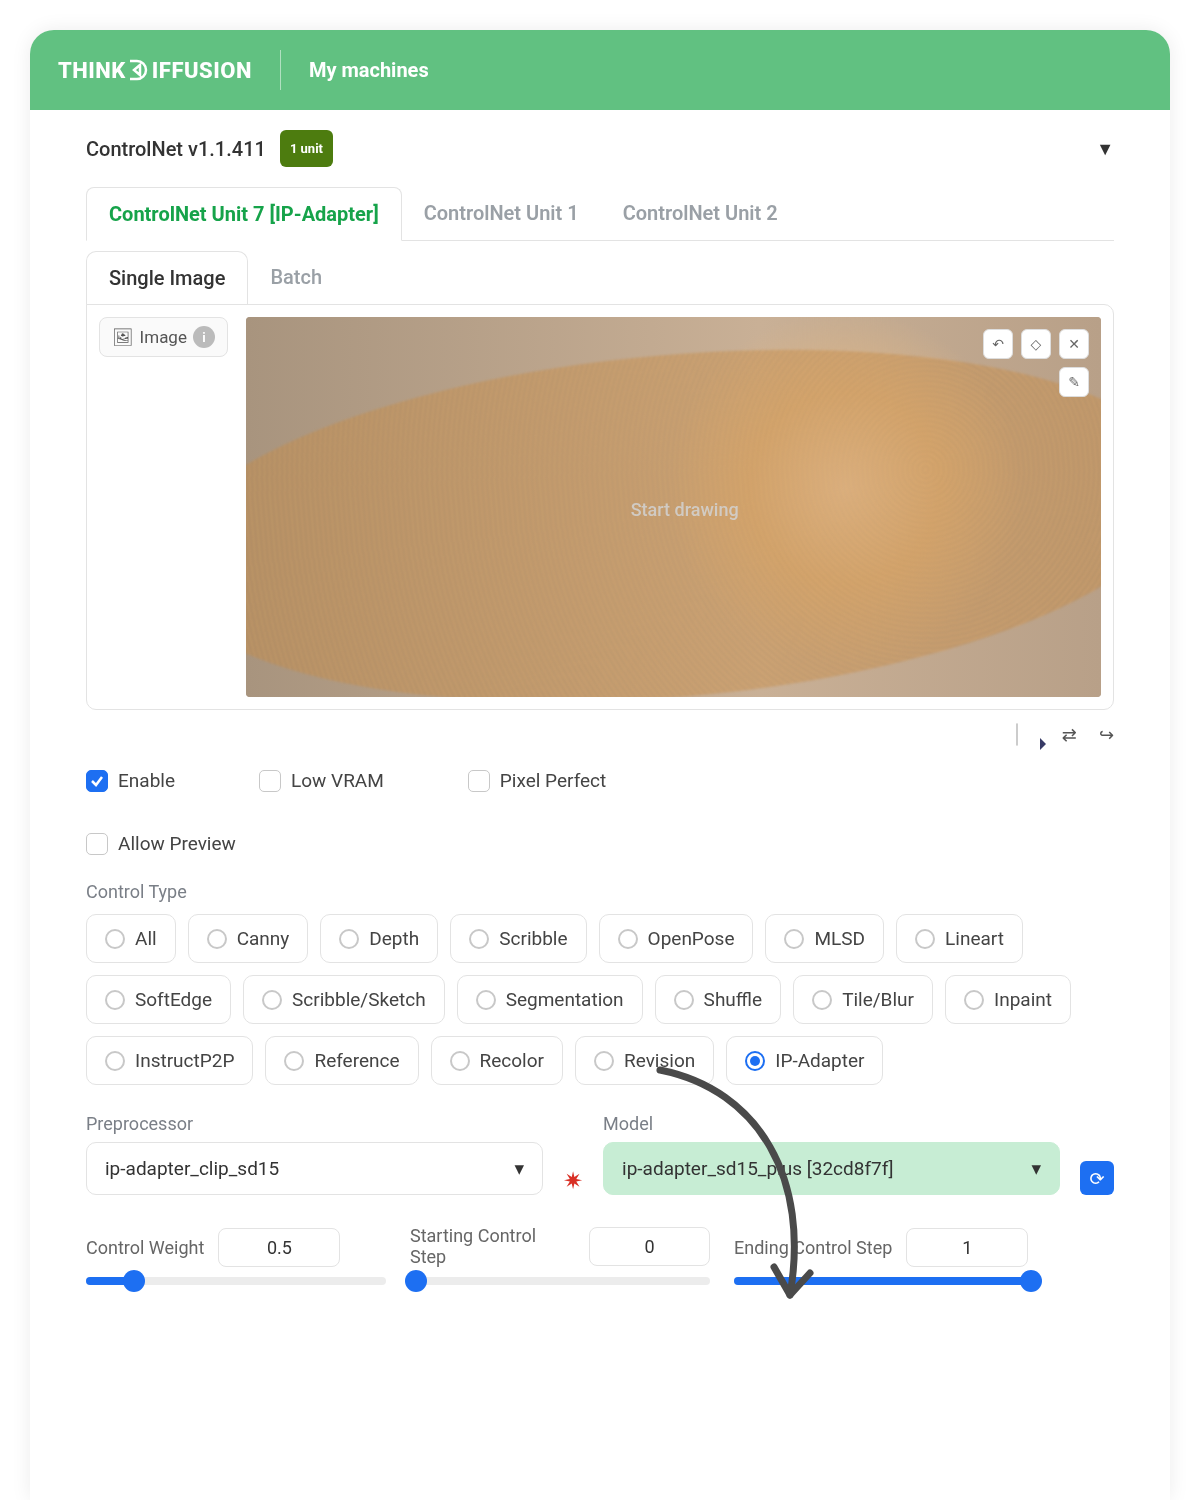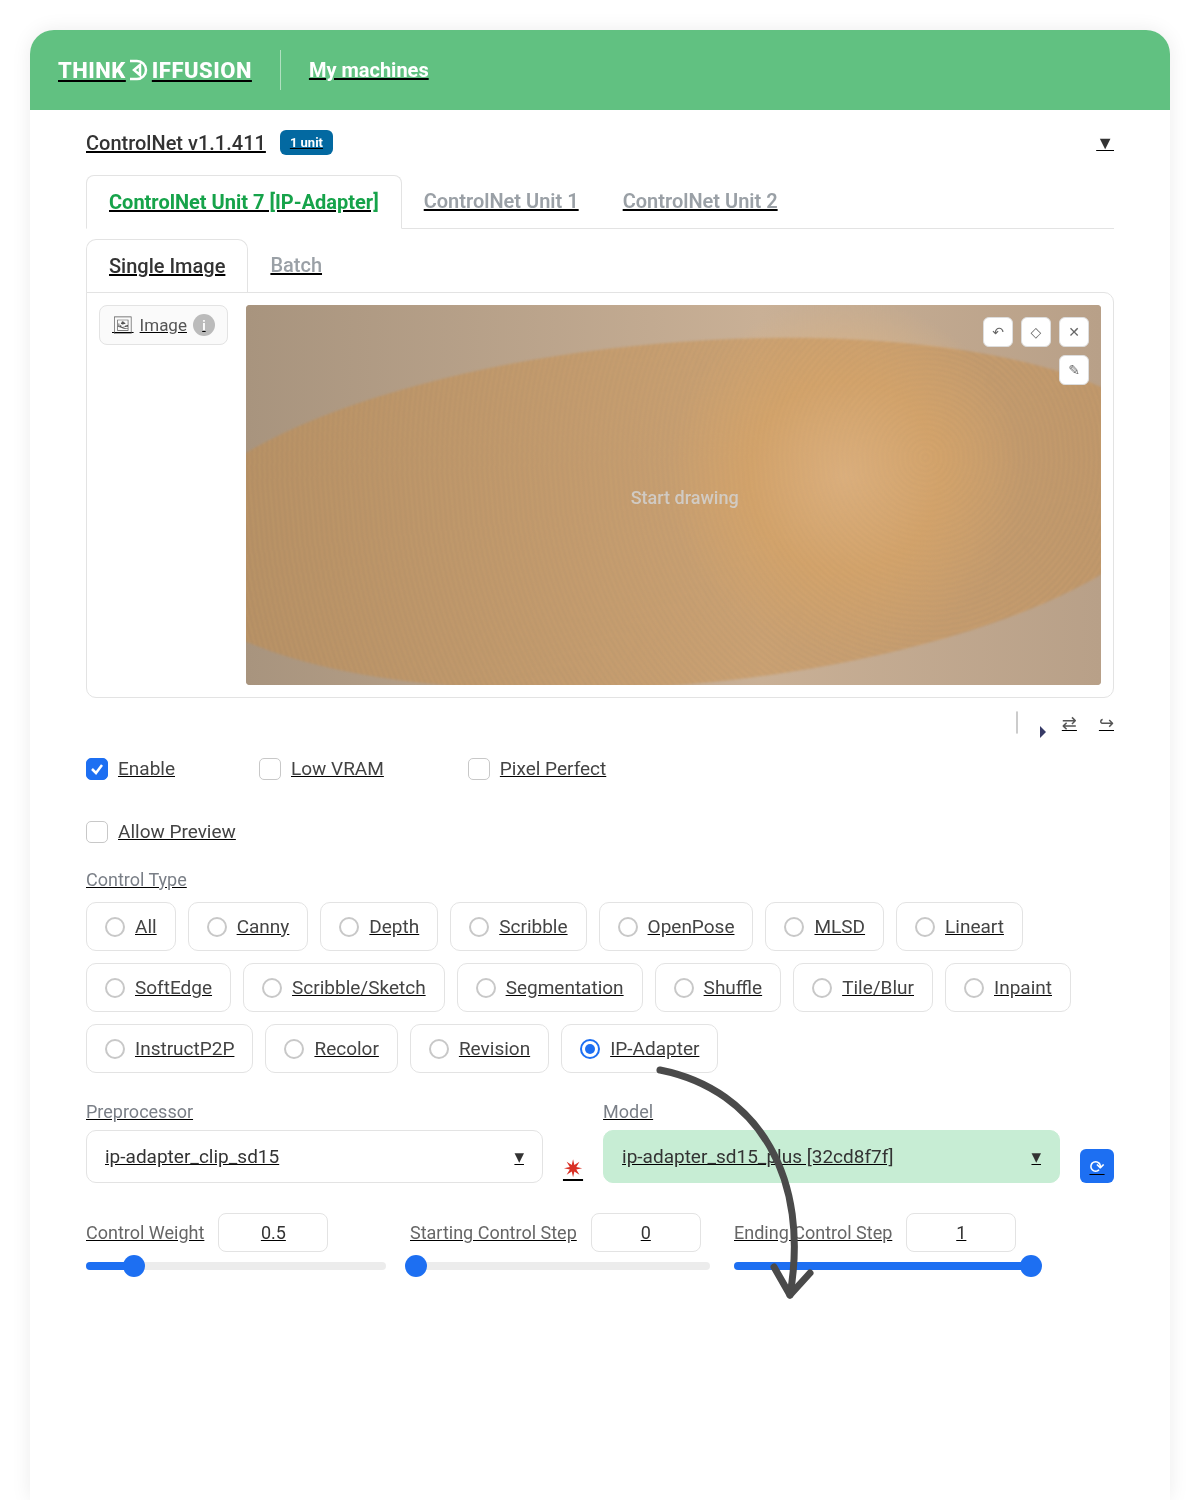--- a/index.html
+++ b/index.html
@@ -1,29 +1,29 @@
 <!DOCTYPE html>
 <html><head>
 <meta charset="utf-8">
 <style>
 * { box-sizing: border-box; margin: 0; padding: 0; }
 body { font-family: -apple-system, BlinkMacSystemFont, "Segoe UI", Roboto, sans-serif; background: #fff; width: 1200px; height: 1500px; position: relative; }
 
-.outer-frame { position: absolute; top: 30px; left: 30px; right: 30px; bottom: 0; background: #fff; border-radius: 24px 24px 0 0; overflow: hidden; box-shadow: 0 0 20px rgba(0,0,0,0.08); text-decoration: underline; }
+.outer-frame { position: absolute; top: 30px; left: 30px; right: 30px; bottom: 0; background: #fff; border-radius: 24px 24px 0 0; overflow: hidden; box-shadow: 0 0 20px rgba(0,0,0,0.08); }
 
 .topbar { background: #61c181; color: #fff; display: flex; align-items: center; padding: 20px 28px; gap: 28px; }
 .logo { font-weight: 800; font-size: 22px; letter-spacing: 0.5px; display:flex; align-items:center; gap:2px;}
 .logo .d { display:inline-flex; align-items:center; }
 .divider-v { width:1px; height:40px; background: rgba(255,255,255,0.5); }
 .nav-link { font-weight: 700; font-size: 20px; }
 
 .panel-wrap { padding: 20px 56px 0 56px; }
 .section-head { display:flex; align-items:center; gap:14px; }
 .section-title { font-size: 20px; color:#333; font-weight:500; }
-.unit-badge { background:#0369a1; color:#fff; font-size:13px; font-weight:700; padding:5px 10px; border-radius:6px; }
+.unit-badge { background:#4d7c0f; color:#fff; font-size:13px; font-weight:700; padding:11px 10px; border-radius:6px; }
 .collapse-icon { margin-left:auto; font-size:18px; color:#333; }
 
 .tabs { display:flex; border-bottom:1px solid #e3e3e3; margin-top:20px; }
 .tab { padding:14px 22px; font-size:20px; color:#9aa0a6; font-weight:600; cursor:pointer; }
 .tab.active { color:#16a34a; border:1px solid #e3e3e3; border-bottom:1px solid #fff; border-radius:8px 8px 0 0; margin-bottom:-1px; background:#fff; font-weight:700;}
 .subtabs { display:flex; margin-top:10px; }
 .subtab { padding:14px 22px; font-size:20px; color:#9aa0a6; font-weight:500; }
 .subtab.active { color:#333; border:1px solid #e3e3e3; border-bottom:1px solid #fff; border-radius:10px 10px 0 0; margin-bottom:-1px; background:#fff;}
 .image-panel { border:1px solid #e3e3e3; border-radius:0 10px 10px 10px; padding:12px; position:relative; }
 .image-row { display:flex; gap:18px; align-items:flex-start; }
@@ -63,21 +63,21 @@
 .dropdown.hl { background:#c7edd4; border-color:#c7edd4;}
 .spark { color:#d93025; font-size:24px;}
 .refresh-btn { width:34px; height:34px; background:#1d6ff2; color:#fff; border-radius:6px; display:flex; align-items:center; justify-content:center; font-size:18px; cursor:pointer;}
 .sliders-row { display:flex; gap:24px; margin-top:30px; align-items:flex-end;}
 .slider-col { display:flex; flex-direction:column; gap:10px;}
 .slider-col.small { flex: 0 0 300px;}
 .slider-col.med { flex: 0 0 300px;}
 .slider-col.large { flex: 0 0 300px;}
 .slider-head { display:flex; align-items:center; gap:14px;}
 .slider-label { color:#666; font-size:18px;}
-.numbox { border:1px solid #e3e3e3; border-radius:8px; padding:8px 0; text-align:center; font-size:18px; color:#333; width:110px;}
+.numbox { border:1px solid #e3e3e3; border-radius:8px; padding:8px 0; text-align:center; font-size:18px; color:#333; width:122px;}
 .slider-track { position:relative; height:8px; background:#ececec; border-radius:4px;}
 .slider-fill { position:absolute; height:100%; background:#1d6ff2; border-radius:4px; left:0;}
 .slider-thumb { position:absolute; width:22px; height:22px; background:#1d6ff2; border-radius:50%; top:-7px; transform:translateX(-50%);}
 .anno-arrow { position:absolute; pointer-events:none; z-index:20;}
 </style>
 </head>
 <body>
 
 <div class="outer-frame">
   <div class="topbar">
@@ -222,20 +222,24 @@
       <div class="radio-pill">
           <span class="radio-dot"></span>
           <span>Inpaint</span>
         </div>
       <div class="radio-pill">
           <span class="radio-dot"></span>
           <span>InstructP2P</span>
         </div>
       <div class="radio-pill">
           <span class="radio-dot"></span>
+          <span>Reference</span>
+        </div>
+      <div class="radio-pill">
+          <span class="radio-dot"></span>
           <span>Recolor</span>
         </div>
       <div class="radio-pill">
           <span class="radio-dot"></span>
           <span>Revision</span>
         </div>
       <div class="radio-pill selected">
           <span class="radio-dot"></span>
           <span>IP-Adapter</span>
         </div>

